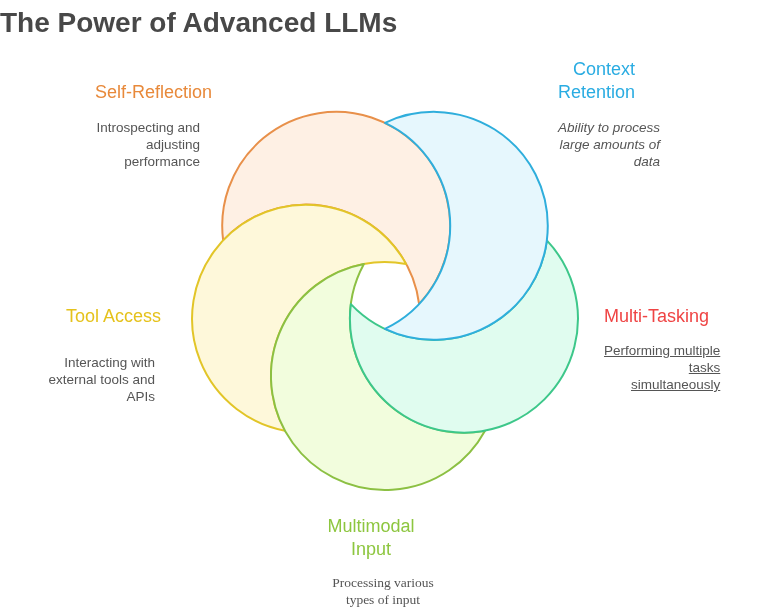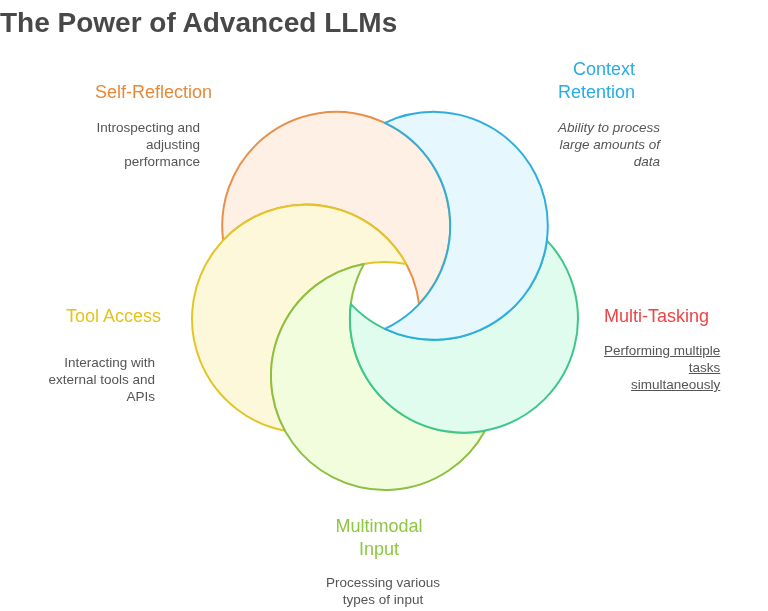--- a/index.html
+++ b/index.html
@@ -19,22 +19,22 @@
 
     #h-context { left: 558px; top: 58px; }
     #d-context { left: 558px; top: 119px; font-style: italic; }
 
     #h-tool { right: 607px; top: 305px; }
     #d-tool { right: 613px; top: 342px; margin-top: 12px; }
 
     #h-multi { left: 604px; top: 305px; }
     #d-multi { left: 604px; top: 342px; text-decoration: underline; }
 
-    #h-modal { left: 309px; width: 140px; top: 515px; }
-    #d-modal { left: 303px; width: 160px; top: 574px; }
+    #h-modal { left: 301px; width: 140px; top: 515px; }
+    #d-modal { left: 303px; width: 160px; top: 574px; font-family: Liberation Serif, serif; }
   </style>
 </head>
 <body>
 
 <div class="title">The Power of Advanced LLMs</div>
 
 <svg class="diagram" id="diagram" width="768" height="611" viewBox="0 0 768 611">
   <g id="shapes">
       <path d="M 223.15 240.41 A 114 114 0 1 1 419.13 304.09 A 114 114 0 0 0 223.15 240.41 Z" fill="#FEF0E4" stroke="#E8904A" stroke-width="2" stroke-linejoin="round"></path>
       <path d="M 284.97 430.68 A 114 114 0 1 1 406.09 263.97 A 114 114 0 0 0 284.97 430.68 Z" fill="#FEF8DA" stroke="#E2C528" stroke-width="2" stroke-linejoin="round"></path>

